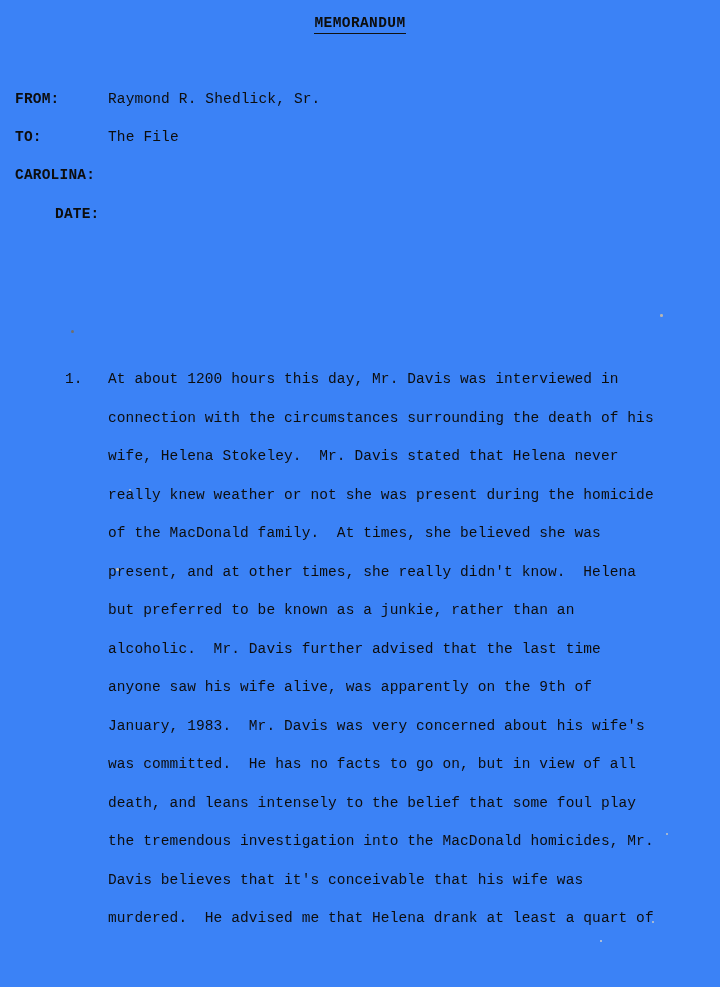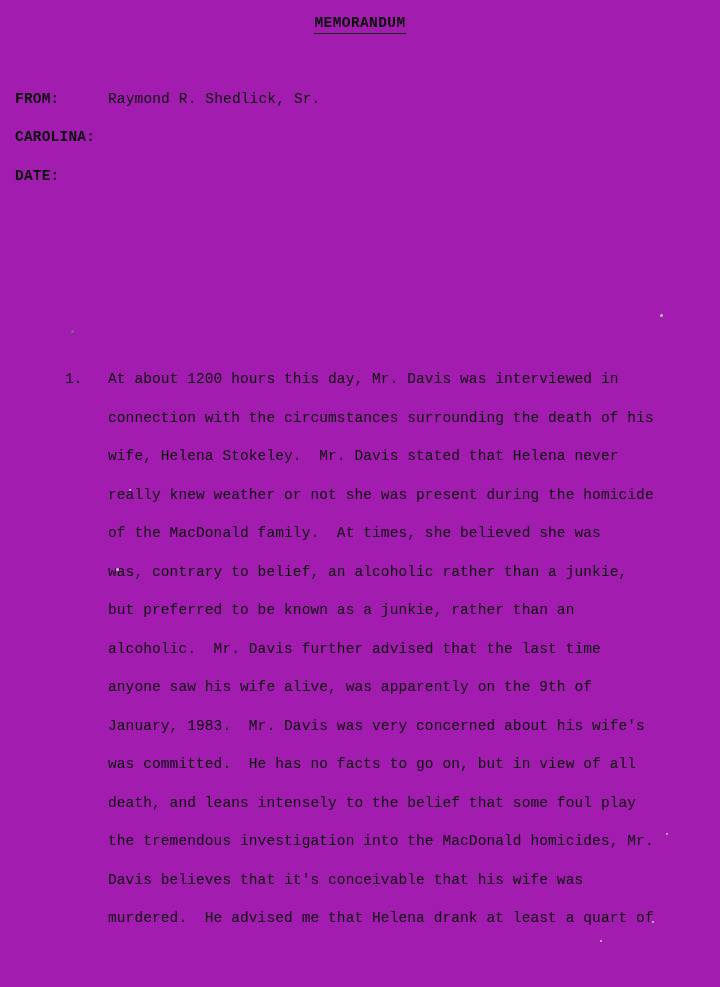--- a/index.html
+++ b/index.html
@@ -9,21 +9,21 @@
     background: #ffffff;
   }
   body {
     font-family: "Liberation Mono", "DejaVu Sans Mono", monospace;
     color: #0d0d0d;
   }
   .page {
     position: relative;
     width: 720px;
     height: 987px;
-    background: #a21caf;
+    background: #3b82f6;
     overflow: hidden;
     box-sizing: border-box;
   }
 
   
   .doc-title-wrap {
     position: absolute;
     top: 14px;
     left: 0;
     width: 720px;
@@ -70,21 +70,21 @@
     font-size: 14px;
   }
   .hdr-value .vline {
     display: block;
     margin-bottom: 16px;
   }
   .hdr-value .vline:last-child {
     margin-bottom: 0;
   }
   .hdr-row.subject { margin-bottom: 17px; }
-  .hdr-row.date { margin-bottom: 0; }
+  .hdr-row.date { margin-bottom: 0; margin-left: 40px; }
 
   
   .body-block {
     position: absolute;
     top: 360px;
     left: 15px;
     width: 705px;
   }
   .para {
     display: flex;
@@ -136,41 +136,47 @@
 
   <div class="header-block">
 
     <div class="hdr-row">
       <div class="hdr-label">FROM:</div>
       <div class="hdr-value">
         <span class="vline">Raymond R. Shedlick, Sr.</span>
       </div>
     </div>
 
+    <div class="hdr-row">
+      <div class="hdr-label">TO:</div>
+      <div class="hdr-value">
+        <span class="vline">The File</span>
+      </div>
+    </div>
 
     <div class="hdr-row subject">
       <div class="hdr-label">CAROLINA:</div>
     </div>
 
     <div class="hdr-row date">
       <div class="hdr-label">DATE:</div>
     </div>
 
   </div>
 
   <div class="body-block">
     <div class="para">
       <div class="para-num">1.</div>
       <div class="para-lines">
         <div class="para-line">At about 1200 hours this day, Mr. Davis was interviewed in</div>
         <div class="para-line">connection with the circumstances surrounding the death of his</div>
         <div class="para-line">wife, Helena Stokeley.  Mr. Davis stated that Helena never</div>
         <div class="para-line">really knew weather or not she was present during the homicide</div>
         <div class="para-line">of the MacDonald family.  At times, she believed she was</div>
-        <div class="para-line">was, contrary to belief, an alcoholic rather than a junkie,</div>
+        <div class="para-line">present, and at other times, she really didn't know.  Helena</div>
         <div class="para-line">but preferred to be known as a junkie, rather than an</div>
         <div class="para-line">alcoholic.  Mr. Davis further advised that the last time</div>
         <div class="para-line">anyone saw his wife alive, was apparently on the 9th of</div>
         <div class="para-line">January, 1983.  Mr. Davis was very concerned about his wife's</div>
         <div class="para-line">was committed.  He has no facts to go on, but in view of all</div>
         <div class="para-line">death, and leans intensely to the belief that some foul play</div>
         <div class="para-line">the tremendous investigation into the MacDonald homicides, Mr.</div>
         <div class="para-line">Davis believes that it's conceivable that his wife was</div>
         <div class="para-line">murdered.  He advised me that Helena drank at least a quart of</div>
       </div>

